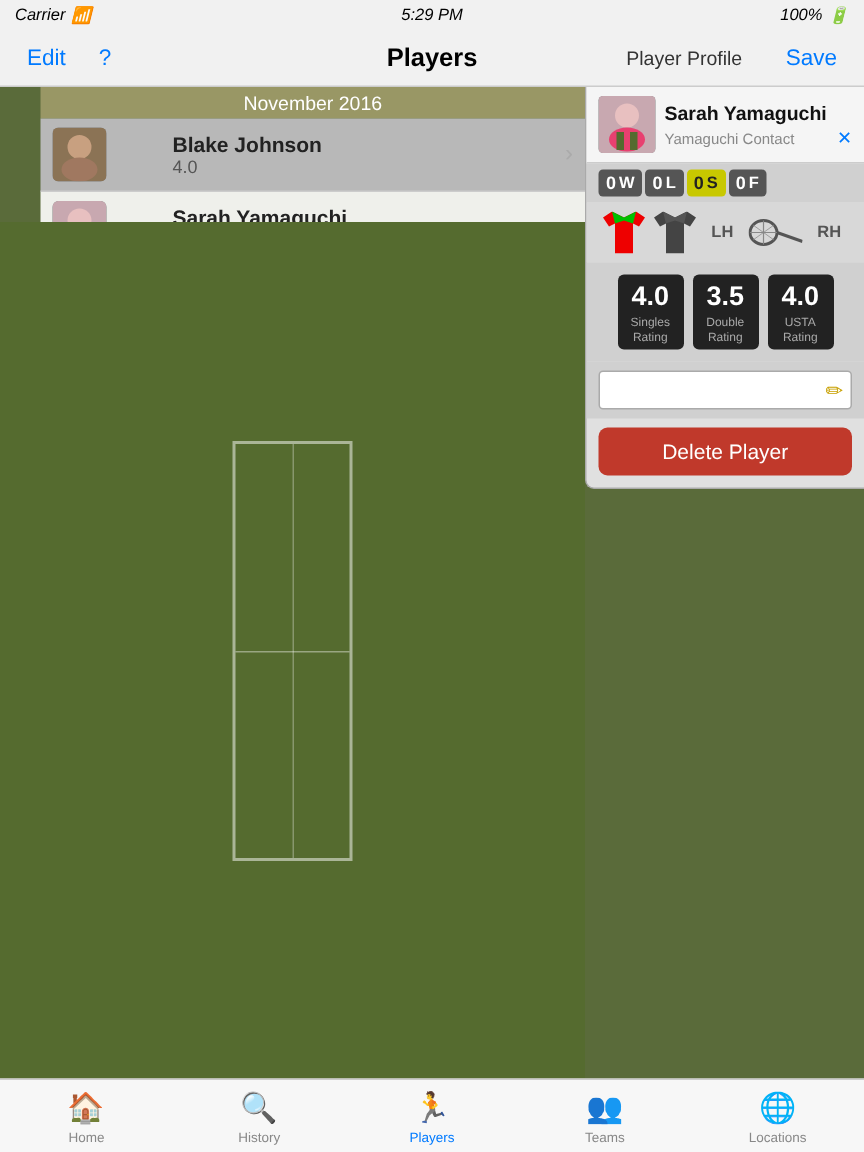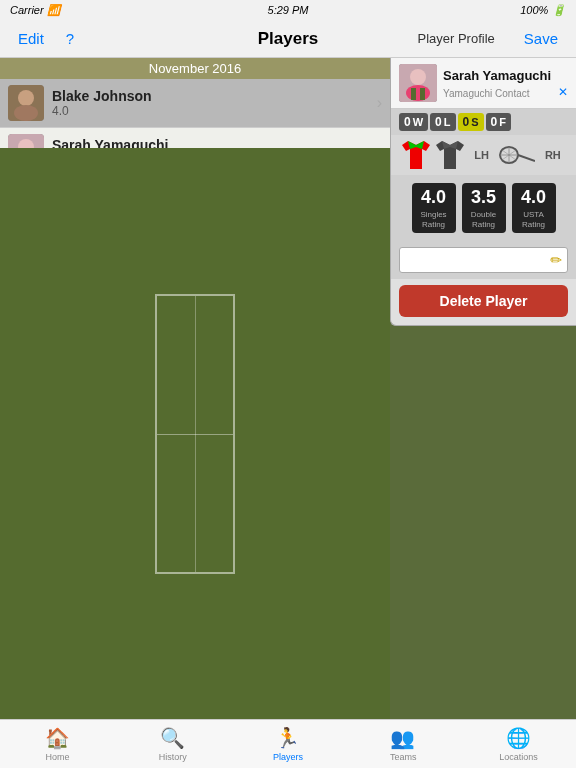--- a/index.html
+++ b/index.html
@@ -60,38 +60,40 @@
       height: calc(768px - 20px - 38px - 49px);
       position: relative;
     }
 
     
     .players-panel {
       width: 390px;
       background: #5a6b3a;
       overflow: hidden;
       position: relative;
+      padding-left: 27px;
     }
 
     .month-header {
       background: rgba(180, 170, 120, 0.7);
       color: #fff;
       font-size: 13px;
       padding: 3px 10px;
       text-align: center;
     }
 
     .player-item {
       display: flex;
       align-items: center;
       padding: 6px 8px;
       background: rgba(255,255,255,0.9);
       border-bottom: 1px solid #ccc;
       cursor: pointer;
       position: relative;
+      gap: 36px;
     }
     .player-item.active {
       background: #b8b8b8;
     }
     .player-avatar {
       width: 36px;
       height: 36px;
       border-radius: 4px;
       background: #888;
       overflow: hidden;
@@ -280,21 +282,21 @@
     .delete-btn {
       display: block;
       width: calc(100% - 16px);
       margin: 6px 8px 8px;
       background: #c0392b;
       color: #fff;
       border: none;
       border-radius: 6px;
       padding: 8px;
       font-size: 14px;
-      font-weight: 700;
+      font-weight: 400;
       cursor: pointer;
       text-align: center;
     }
 
     
     .tab-bar {
       position: absolute;
       bottom: 0;
       left: 0;
       right: 0;

